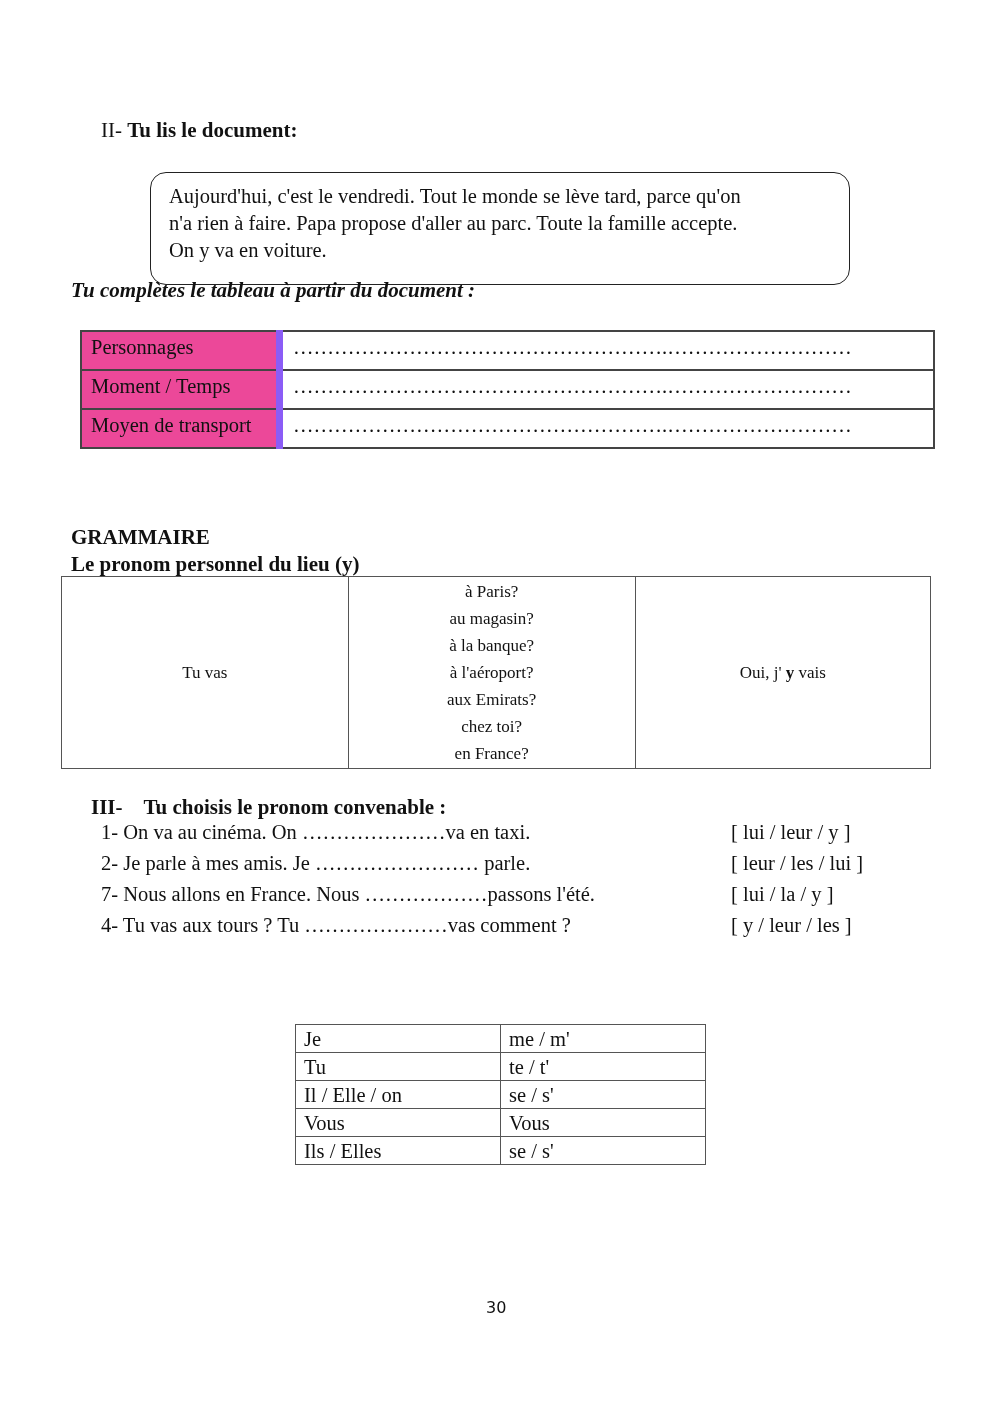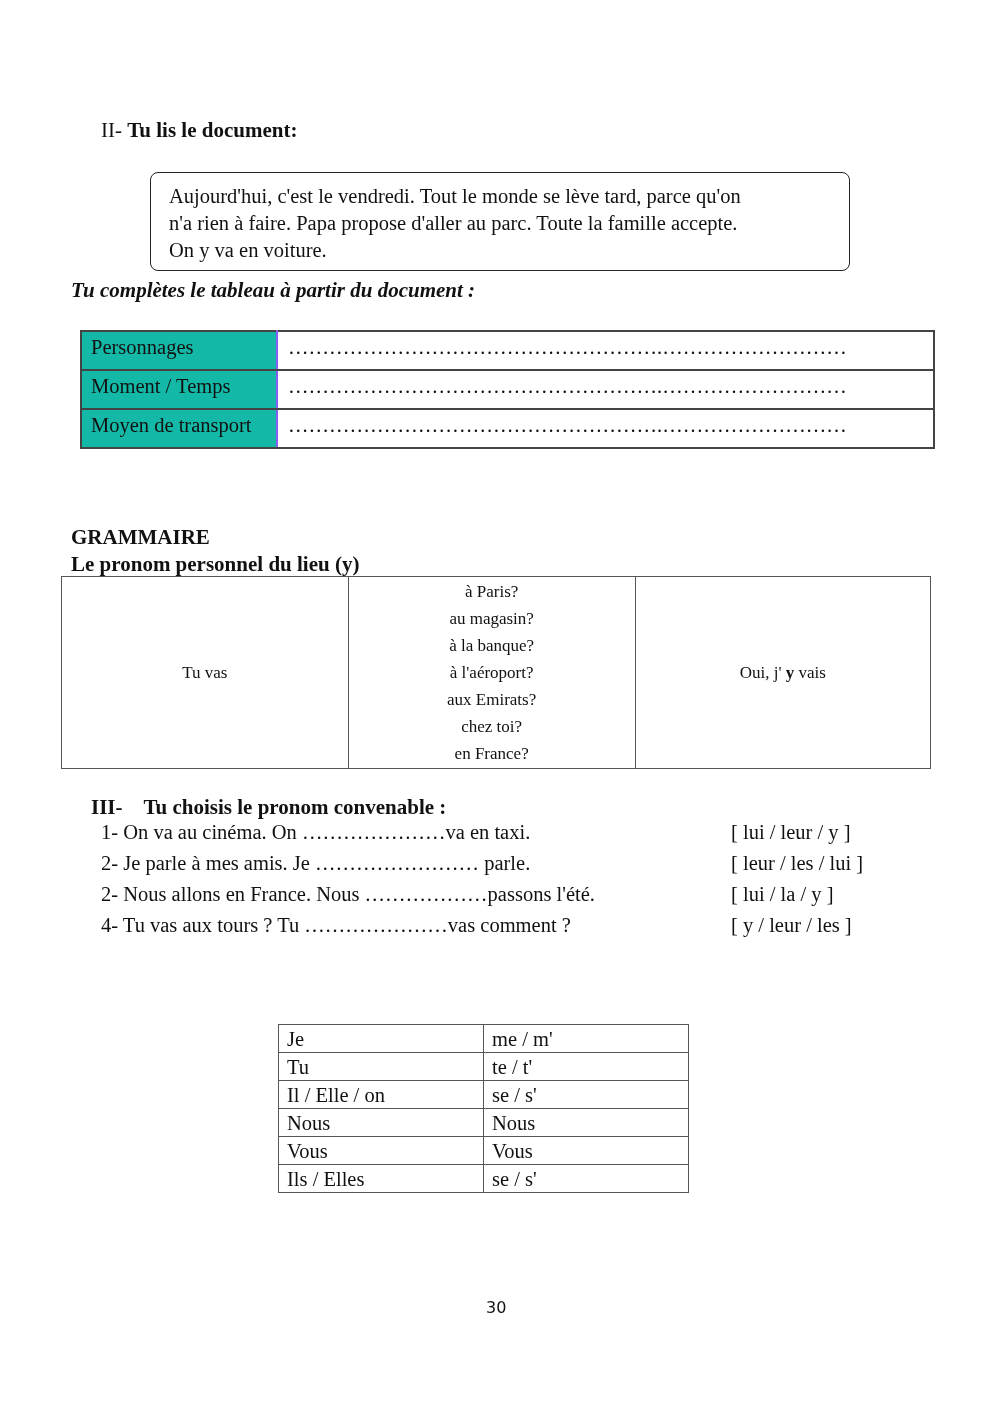--- a/index.html
+++ b/index.html
@@ -1,32 +1,32 @@
 <!DOCTYPE html>
 <html><head>
 <meta charset="utf-8">
 <style>
   html, body { margin:0; padding:0; background:#fff; }
   body { width:992px; height:1402px; position:relative; font-family:"Liberation Serif", serif; color:#111; font-size:21px; }
   .abs { position:absolute; }
   .sec-title { left:101px; top:118px; font-size:21px; }
   .sec-title b { font-weight:bold;margin-top:38px; }
-  .box { left:150px; top:172px; width:680px; height:84px; border:1.5px solid #222; border-radius:8px; padding:10px 0 3px 18px; line-height:27px; font-size:20.5px; }
+  .box { left:150px; top:172px; width:680px; height:84px; border:1.5px solid #222; border-radius:16px; padding:10px 0 17px 18px; line-height:27px; font-size:20.5px; }
   .instr { left:71px; top:278px; font-style:italic; font-weight:bold; font-size:21px; }
   table.fill { position:absolute; left:80px; top:330px; width:855px; border-collapse:collapse; border:2px solid #333; }
   table.fill td { border:2px solid #444; height:37px; padding:0 0 0 9px; font-size:20.5px; vertical-align:top; line-height:30px;}
-  table.fill td.lbl { background:#14b8a6; width:185px; border-right:2px solid #8b5cf6; }
+  table.fill td.lbl { background:#ec4899; width:185px; border-right:7px solid #8b5cf6; }
   table.fill td.dots { letter-spacing:0px; padding-left:10px; }
   .gram { left:71px; top:524px; font-weight:bold; font-size:21px; line-height:27px; }
   table.y { position:absolute; left:61px; top:576px; width:870px; height:191px; border-collapse:collapse; }
   table.y td { border:1.5px solid #555; text-align:center; vertical-align:middle; font-size:17px; line-height:27px; }
   .ex-title { left:91px; top:795px; font-weight:bold; font-size:21px; }
   .ex-row { left:101px; font-size:20.5px; }
   .ex-opt { left:731px; font-size:20.5px; }
-  table.pro { position:absolute; left:278px; top:1024px; width:411px; border-collapse:collapse; }
+  table.pro { position:absolute; left:295px; top:1024px; width:411px; border-collapse:collapse; }
   table.pro td { border:1.5px solid #555; font-size:20.5px; height:27px; padding:0 0 0 8px; line-height:26px; }
   table.pro td:first-child { width:196px; }
   .pagenum { left:486px; top:1298px; font-family:"DejaVu Sans", sans-serif; font-size:16px; }
 </style>
 </head>
 <body>
 
 <div class="abs sec-title">
   <span>II-</span>
   <b>Tu lis le document:</b>
@@ -83,44 +83,40 @@
   </table>
 
 <div class="abs ex-title">
   <span>III-</span>&nbsp;&nbsp;&nbsp;&nbsp;<span>Tu choisis le pronom convenable :</span>
 </div>
 
 <div class="abs ex-row" style="top:821px">1-  On va au cinéma. On …………………va en taxi.</div>
 <div class="abs ex-opt" style="top:821px">[ lui / leur / y ]</div>
 <div class="abs ex-row" style="top:852px">2-  Je parle à mes amis. Je …………………… parle.</div>
 <div class="abs ex-opt" style="top:852px">[ leur / les / lui ]</div>
-<div class="abs ex-row" style="top:883px">2-  Nous allons en France. Nous ………………passons l'été.</div>
+<div class="abs ex-row" style="top:883px">7-  Nous allons en France. Nous ………………passons l'été.</div>
 <div class="abs ex-opt" style="top:883px">[ lui / la / y ]</div>
 <div class="abs ex-row" style="top:914px">4-  Tu vas aux tours ? Tu …………………vas comment ?</div>
 <div class="abs ex-opt" style="top:914px">[ y / leur / les ]</div>
 
 <table class="pro">
   <tbody>
       <tr>
         <td>Je</td>
         <td>me / m'</td>
       </tr>
   <tr>
         <td>Tu</td>
         <td>te / t'</td>
       </tr>
   <tr>
         <td>Il / Elle / on</td>
         <td>se / s'</td>
       </tr>
   <tr>
-        <td>Nous</td>
-        <td>Nous</td>
-      </tr>
-  <tr>
         <td>Vous</td>
         <td>Vous</td>
       </tr>
   <tr>
         <td>Ils / Elles</td>
         <td>se / s'</td>
       </tr>
 </tbody>
   </table>
 

